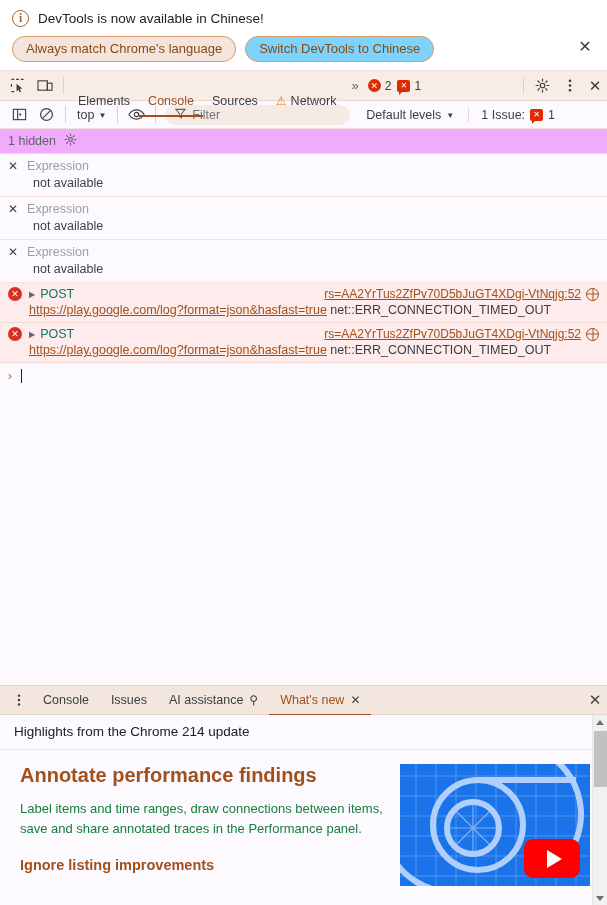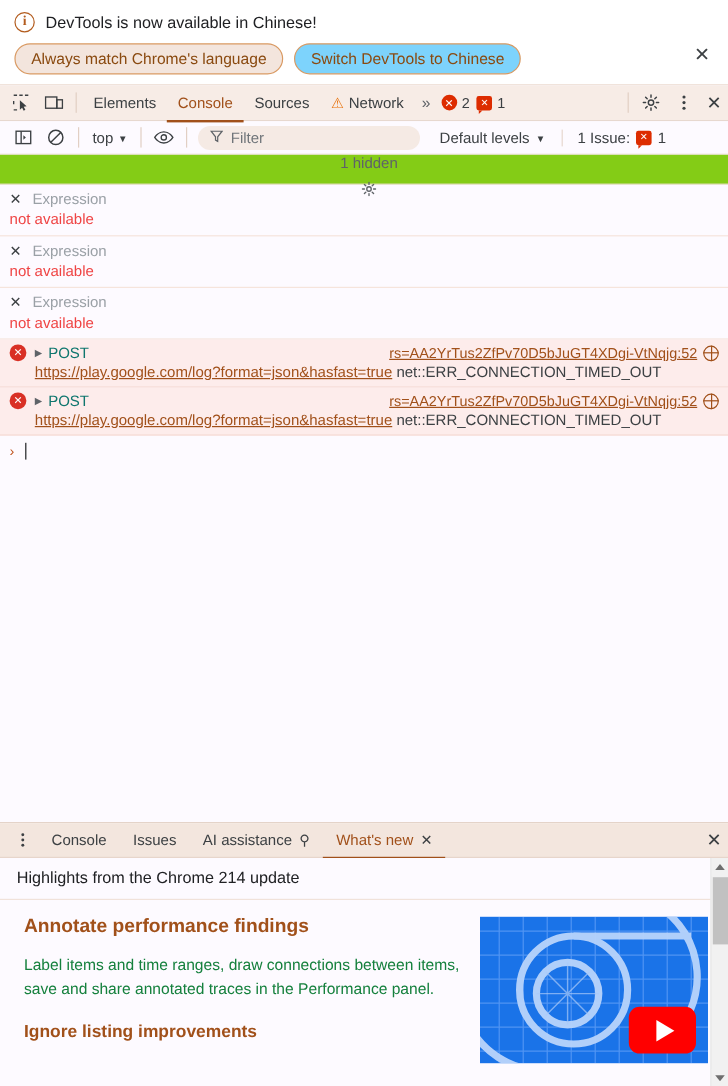--- a/index.html
+++ b/index.html
@@ -62,21 +62,21 @@
     width: 27px; height: 26px;
     display: flex; align-items: center; justify-content: center;
     cursor: pointer; color: #3c4043;
   }
   .tb-sep { width: 1px; height: 17px; background: #e2cfc4; margin: 0 5px; }
   .panel-tab {
     padding: 0 9px; height: 30px;
     display: flex; align-items: center; gap: 4px;
     font-size: 12.5px; color: #3c4043; cursor: pointer;
     border-bottom: 2px solid transparent;
-    position: relative; top: 1px;
+    position: relative; top: 16px;
   }
   .panel-tab.active { color: #a1501a; border-bottom-color: #a1501a; font-weight: 400; }
   .warn-tri { color: #e8710a; font-size: 12px; line-height: 1; }
   .more-tabs { padding: 0 6px; color: #5f6368; font-size: 13px; cursor: pointer; }
   .badge-group { display: flex; align-items: center; gap: 4px; padding: 0 3px; cursor: pointer; }
   .badge-count { font-size: 12px; color: #3c4043; }
   .err-circle {
     width: 13px; height: 13px; border-radius: 50%;
     background: #dd2c00; color: #fff; font-size: 9px;
     display: flex; align-items: center; justify-content: center;
@@ -119,41 +119,41 @@
   .issues-group {
     margin-left: 14px; padding-left: 12px;
     border-left: 1px solid #e7d8cf;
     display: flex; align-items: center; gap: 5px; cursor: pointer;
   }
 
   
   #hidden-bar {
     display: flex; align-items: center; gap: 8px;
     height: 25px; padding-left: 8px;
-    background: #84cc16;
+    background: #f0abfc;
     border-bottom: 1px solid #f3e2da;
-    font-size: 12.5px; color: #5f6368; flex-direction: column;
+    font-size: 12.5px; color: #5f6368;
   }
 
   
   #console-messages {
     background: #fdfaff;
     height: 466px;
     overflow: hidden;
   }
   .msg-row {
     border-bottom: 1px solid #f6e4dc;
     padding: 5px 8px 6px 8px;
     font-family: "DejaVu Sans Mono", monospace;
     font-size: 11.5px;
   }
   .expr-line { display: flex; align-items: center; gap: 9px; }
   .x-close { color: #3c4043; font-size: 12px; cursor: pointer; font-family: "Liberation Sans", sans-serif; }
   .expr-name { color: #9aa0a6; font-size: 12.5px; font-family: "Liberation Sans", sans-serif; }
-  .expr-val { margin-top: 3px; color: #ef4444; font-size: 12.5px; font-family: "Liberation Sans", sans-serif; }
+  .expr-val { margin-left: 25px; margin-top: 3px; color: #404040; font-size: 12.5px; font-family: "Liberation Sans", sans-serif; }
 
   .err-row {
     background: #fdeceb;
     border-bottom: 1px solid #f5d9d5;
     padding: 4px 8px 5px 8px;
     position: relative;
     font-size: 12px;
   }
   .err-line1 { display: flex; align-items: center; }
   .err-ico {
@@ -232,21 +232,21 @@
     padding: 9px 12px 10px 14px;
     font-size: 13.5px; color: #202124;
     border-bottom: 1px solid #f1e2da;
     background: #fdfaff;
   }
   #whatsnew-content {
     display: flex;
     padding: 14px 0 0 0;
   }
   .wn-left { flex: 1; padding: 0 14px 0 20px; }
-  .wn-h { color: #a1501a; font-weight: bold; font-size: 16px; margin: 0 0 12px 0; }
+  .wn-h { color: #a1501a; font-weight: bold; font-size: 20px; margin: 0 0 12px 0; }
   .wn-h2 { color: #a1501a; font-weight: bold; font-size: 14.5px; margin: 18px 0 0 0; }
   .wn-p { color: #15803d; font-size: 13px; line-height: 20px; margin: 0; }
   .wn-thumb {
     width: 190px; height: 122px; flex: 0 0 190px;
     margin-right: 17px;
     position: relative; overflow: hidden;
     background: #1a73e8;
   }
   .play-btn {
     position: absolute; right: 10px; bottom: 8px;

